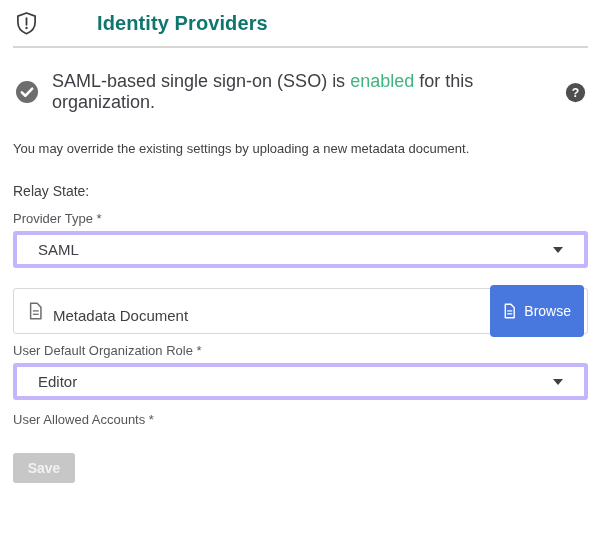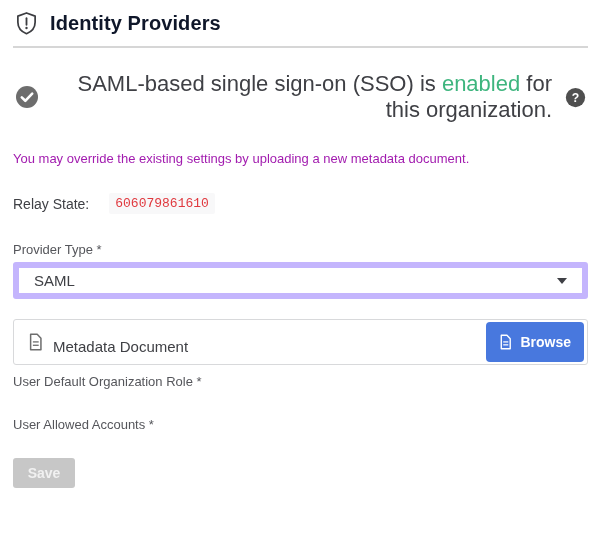--- a/index.html
+++ b/index.html
@@ -18,68 +18,68 @@
   }
   .page{padding:0 12px 0 13px;}
 
   
   .page-header{
     display:flex;align-items:center;gap:12px;
     padding:11px 2px 10px 2px;
     border-bottom:2px solid #d6d6d6;
   }
   .page-header h1{
-    font-size:20px;font-weight:600;color:#0f172a;letter-spacing:0.1px;
+    font-size:20px;font-weight:600;color:#0f766e;letter-spacing:0.1px;margin-left:47px;
   }
   .icon{display:inline-flex;align-items:center;justify-content:center;flex:0 0 auto;}
 
   
   .status-row{
     margin-top:23px;
     display:flex;align-items:center;gap:13px;
     padding:0 2px;
   }
-  .status-text{font-size:22px;color:#3f4045;text-align:right;}
+  .status-text{font-size:18px;color:#3f4045;}
   .status-text .green{color:var(--enabled-green);}
   .help-icon{margin-left:auto;cursor:pointer;}
 
   
   .description{
     margin-top:28px;
-    font-size:13px;color:#a21caf;
+    font-size:13px;color:#404040;
   }
 
   
   .relay-row{
     margin-top:27px;
     font-size:14px;color:#3f4045;
     display:flex;align-items:center;gap:20px;
   }
   .relay-row code{
     font-family:"Liberation Mono","DejaVu Sans Mono",monospace;
     font-size:13px;
     color:var(--relay-red);
     background:#f8f8f9;
     padding:3px 6px;
     border-radius:2px;
   }
 
   
-  .form-group{margin-top:28px;}
+  .form-group{margin-top:12px;}
   .form-group label{
     display:block;
     font-size:13px;color:#55565b;
     margin-bottom:5px;
   }
   .select{
     height:37px;width:100%;
-    border:6px solid #c4b5fd;border-radius:3px;
+    border:4px solid #c4b5fd;border-radius:3px;
     background:#fff;
     display:flex;align-items:center;
-    padding:0 15px;
+    padding:0 21px;
     font-size:15px;color:#3f4045;
     cursor:pointer;
   }
   .caret{
     margin-left:auto;
     width:0;height:0;
     border-left:5px solid transparent;
     border-right:5px solid transparent;
     border-top:6px solid #3f4045;
   }
@@ -90,25 +90,25 @@
     height:46px;width:100%;
     border:1px solid #d8d9db;border-radius:3px;
     background:#fff;
     display:flex;align-items:center;
     padding-left:14px;
     cursor:pointer;
   }
   .upload-placeholder{font-size:15px;color:#3f4045;margin-left:10px;margin-top:8px;}
   .browse-btn{
     margin-left:auto;margin-right:3px;
-    height:40px;min-width:86px;
+    height:52px;min-width:86px;
     background:var(--browse-blue);
     border:none;border-radius:4px;
     color:#ffffff;
-    font-family:inherit;font-size:14px;font-weight:700;
+    font-family:inherit;font-size:14px;font-weight:400;
     display:flex;align-items:center;justify-content:center;gap:8px;
     padding:0 13px;
     cursor:pointer;
   }
 
   
   .save-btn{
     margin-top:21px;
     width:62px;height:30px;
     background:var(--save-gray);
@@ -146,21 +146,20 @@
         <circle cx="12" cy="12" r="11" fill="#4f4f4f"></circle>
         <text x="12" y="16.8" text-anchor="middle" font-size="14" font-weight="bold" fill="#ffffff" font-family="Liberation Sans, sans-serif">?</text>
       </svg>
     </span>
   </div>
 
   <p class="description">You may override the existing settings by uploading a new metadata document.</p>
 
   <div class="relay-row">
     <span>Relay State:</span>
-    <code>606079861610</code>
   </div>
 
   <div class="form-group">
     <label>Provider Type *</label>
     <div class="select">
       <span>SAML</span>
       <span class="caret"></span>
     </div>
   </div>
 
@@ -180,20 +179,24 @@
           <line x1="5.2" y1="9.4" x2="11.4" y2="9.4" stroke="#ffffff" stroke-width="1.5"></line>
           <line x1="5.2" y1="13" x2="11.4" y2="13" stroke="#ffffff" stroke-width="1.5"></line>
         </svg>
       </span>
       <span>Browse</span>
     </button>
   </div>
 
   <div class="form-group" style="margin-top:9px;">
     <label>User Default Organization Role *</label>
+    <div class="select">
+      <span>Editor</span>
+      <span class="caret"></span>
+    </div>
   </div>
 
   <div class="form-group" style="">
     <label>User Allowed Accounts *</label>
   </div>
 
   <button class="save-btn" disabled="">Save</button>
 
 </div>
 

